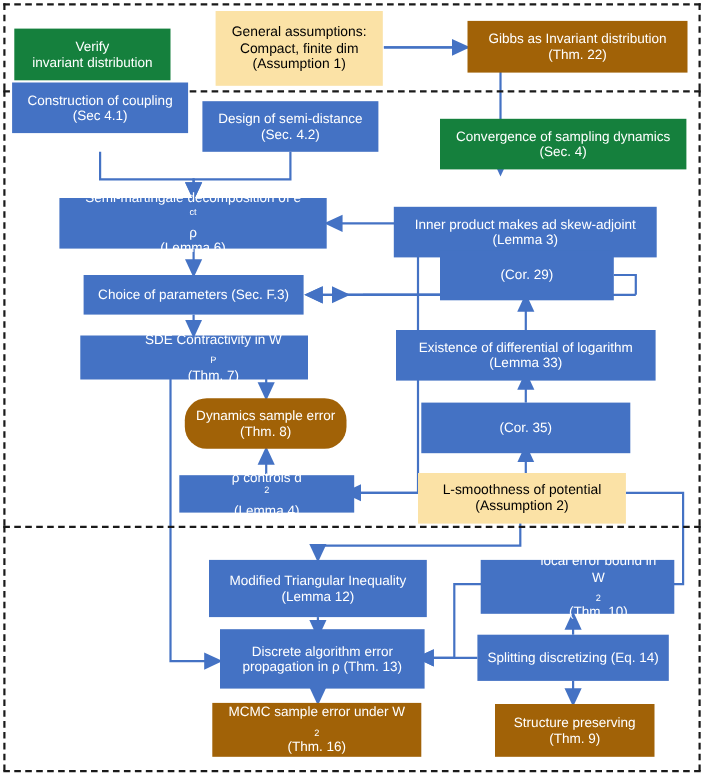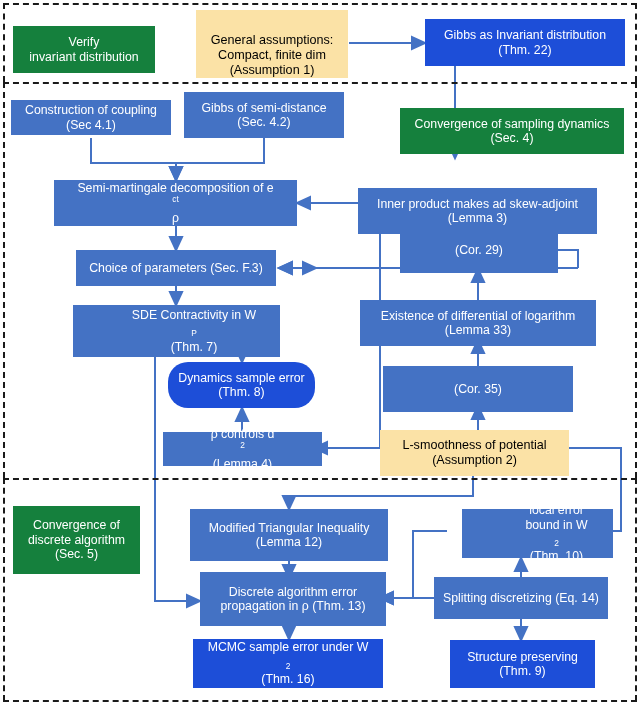--- a/index.html
+++ b/index.html
@@ -4,21 +4,21 @@
 <style>
   html,body{margin:0;padding:0;background:#ffffff;}
   body{width:640px;height:704px;font-family:"Liberation Sans",sans-serif;}
   #stage{position:relative;width:640px;height:704px;overflow:hidden;background:#fff;}
   svg#wires{position:absolute;left:0;top:0;width:640px;height:704px;}
   .node{position:absolute;display:flex;align-items:center;justify-content:center;
         text-align:center;box-sizing:border-box;line-height:1.18;z-index:3;}
   .node span{display:block;padding:0 4px;}
   .blue{background:#4472C4;color:#ffffff;font-size:12.3px;}
   .green{background:#15803d;color:#ffffff;font-size:12.3px;margin-top:16px;}
-  .red{background:#1d4ed8;color:#ffffff;font-size:12.3px;}
+  .red{background:#a16207;color:#ffffff;font-size:12.3px;}
   .yellow{background:#FBE2A6;color:#000000;font-size:12.6px;}
   .band{position:absolute;left:3px;box-sizing:border-box;
         border-left:2px dashed #1a1a1a;border-right:2px dashed #1a1a1a;
         width:634px;z-index:1;}
   .hline{position:absolute;left:3px;width:634px;height:0;
          border-top:2px dashed #1a1a1a;z-index:2;}
   sup{font-size:0.68em;vertical-align:super;}
   sub{font-size:0.68em;vertical-align:sub;}
 </style>
 </head>
@@ -107,59 +107,60 @@
     </g>
   </svg>
 
   <div class="node green" style="left:13px;top:10px;width:142px;height:47px;">
     <span>
       <span>Verify</span>
       <span>invariant distribution</span>
     </span>
   </div>
 
-  <div class="node yellow" style="left:196px;top:10px;width:152px;height:68px;align-items:flex-end;">
+  <div class="node yellow" style="left:196px;top:10px;width:152px;height:68px;">
     <span>
       <span>General assumptions:</span>
       <span>Compact, finite dim</span>
       <span>(Assumption 1)</span>
     </span>
   </div>
 
   <div class="node red" style="left:425px;top:19px;width:200px;height:47px;">
     <span>
       <span>Gibbs as Invariant distribution</span>
       <span>(Thm. 22)</span>
     </span>
   </div>
 
-  <div class="node blue" style="left:11px;top:100px;width:160px;height:35px;">
+  <div class="node blue" style="left:11px;top:75px;width:160px;height:46px;">
     <span>
       <span>Construction of coupling</span>
       <span>(Sec 4.1)</span>
     </span>
   </div>
 
   <div class="node blue" style="left:184px;top:92px;width:160px;height:46px;">
     <span>
-      <span>Gibbs of semi-distance</span>
+      <span>Design of semi-distance</span>
       <span>(Sec. 4.2)</span>
     </span>
   </div>
 
   <div class="node green" style="left:400px;top:92px;width:224px;height:46px;">
     <span>
       <span>Convergence of  sampling dynamics</span>
       <span>(Sec. 4)</span>
     </span>
   </div>
 
   <div class="node blue" style="left:54px;top:180px;width:243px;height:46px;">
     <span>
       <span><span>Semi-martingale decomposition of  e</span><sup>ct</sup><span> ρ</span></span>
+      <span>(Lemma 6)</span>
     </span>
   </div>
 
   <div class="node blue" style="left:358px;top:158px;width:239px;height:46px;margin-top:30px;">
     <span>
       <span>Inner product makes ad skew-adjoint</span>
       <span>(Lemma 3)</span>
     </span>
   </div>
 
@@ -168,21 +169,21 @@
       <span>(Cor. 29)</span>
     </span>
   </div>
 
   <div class="node blue" style="left:76px;top:250px;width:200px;height:36px;">
     <span>
       <span>Choice of parameters (Sec. F.3)</span>
     </span>
   </div>
 
-  <div class="node blue" style="left:73px;top:305px;width:207px;height:52px;padding-left:35px;">
+  <div class="node blue" style="left:73px;top:305px;width:207px;height:40px;padding-left:35px;">
     <span>
       <span><span>SDE Contractivity in W</span><sub>P</sub><span> (Thm. 7)</span></span>
     </span>
   </div>
 
   <div class="node blue" style="left:360px;top:300px;width:236px;height:46px;">
     <span>
       <span>Existence of differential of logarithm</span>
       <span>(Lemma 33)</span>
     </span>
@@ -207,36 +208,29 @@
     </span>
   </div>
 
   <div class="node yellow" style="left:380px;top:430px;width:189px;height:46px;">
     <span>
       <span>L-smoothness of potential</span>
       <span>(Assumption 2)</span>
     </span>
   </div>
 
-  <div class="node green" style="left:13px;top:490px;width:127px;height:68px;">
-    <span>
-      <span>Convergence of</span>
-      <span>discrete algorithm</span>
-      <span>(Sec. 5)</span>
-    </span>
-  </div>
 
   <div class="node blue" style="left:190px;top:509px;width:198px;height:52px;">
     <span>
       <span>Modified Triangular Inequality</span>
       <span>(Lemma 12)</span>
     </span>
   </div>
 
-  <div class="node blue" style="left:462px;top:509px;width:151px;height:49px;padding-left:38px;">
+  <div class="node blue" style="left:437px;top:509px;width:176px;height:49px;padding-left:38px;">
     <span>
       <span><span>local error bound in W</span><sub>2</sub></span>
       <span>(Thm. 10)</span>
     </span>
   </div>
 
   <div class="node blue" style="left:200px;top:572px;width:186px;height:54px;">
     <span>
       <span>Discrete algorithm error</span>
       <span>propagation in ρ (Thm. 13)</span>

